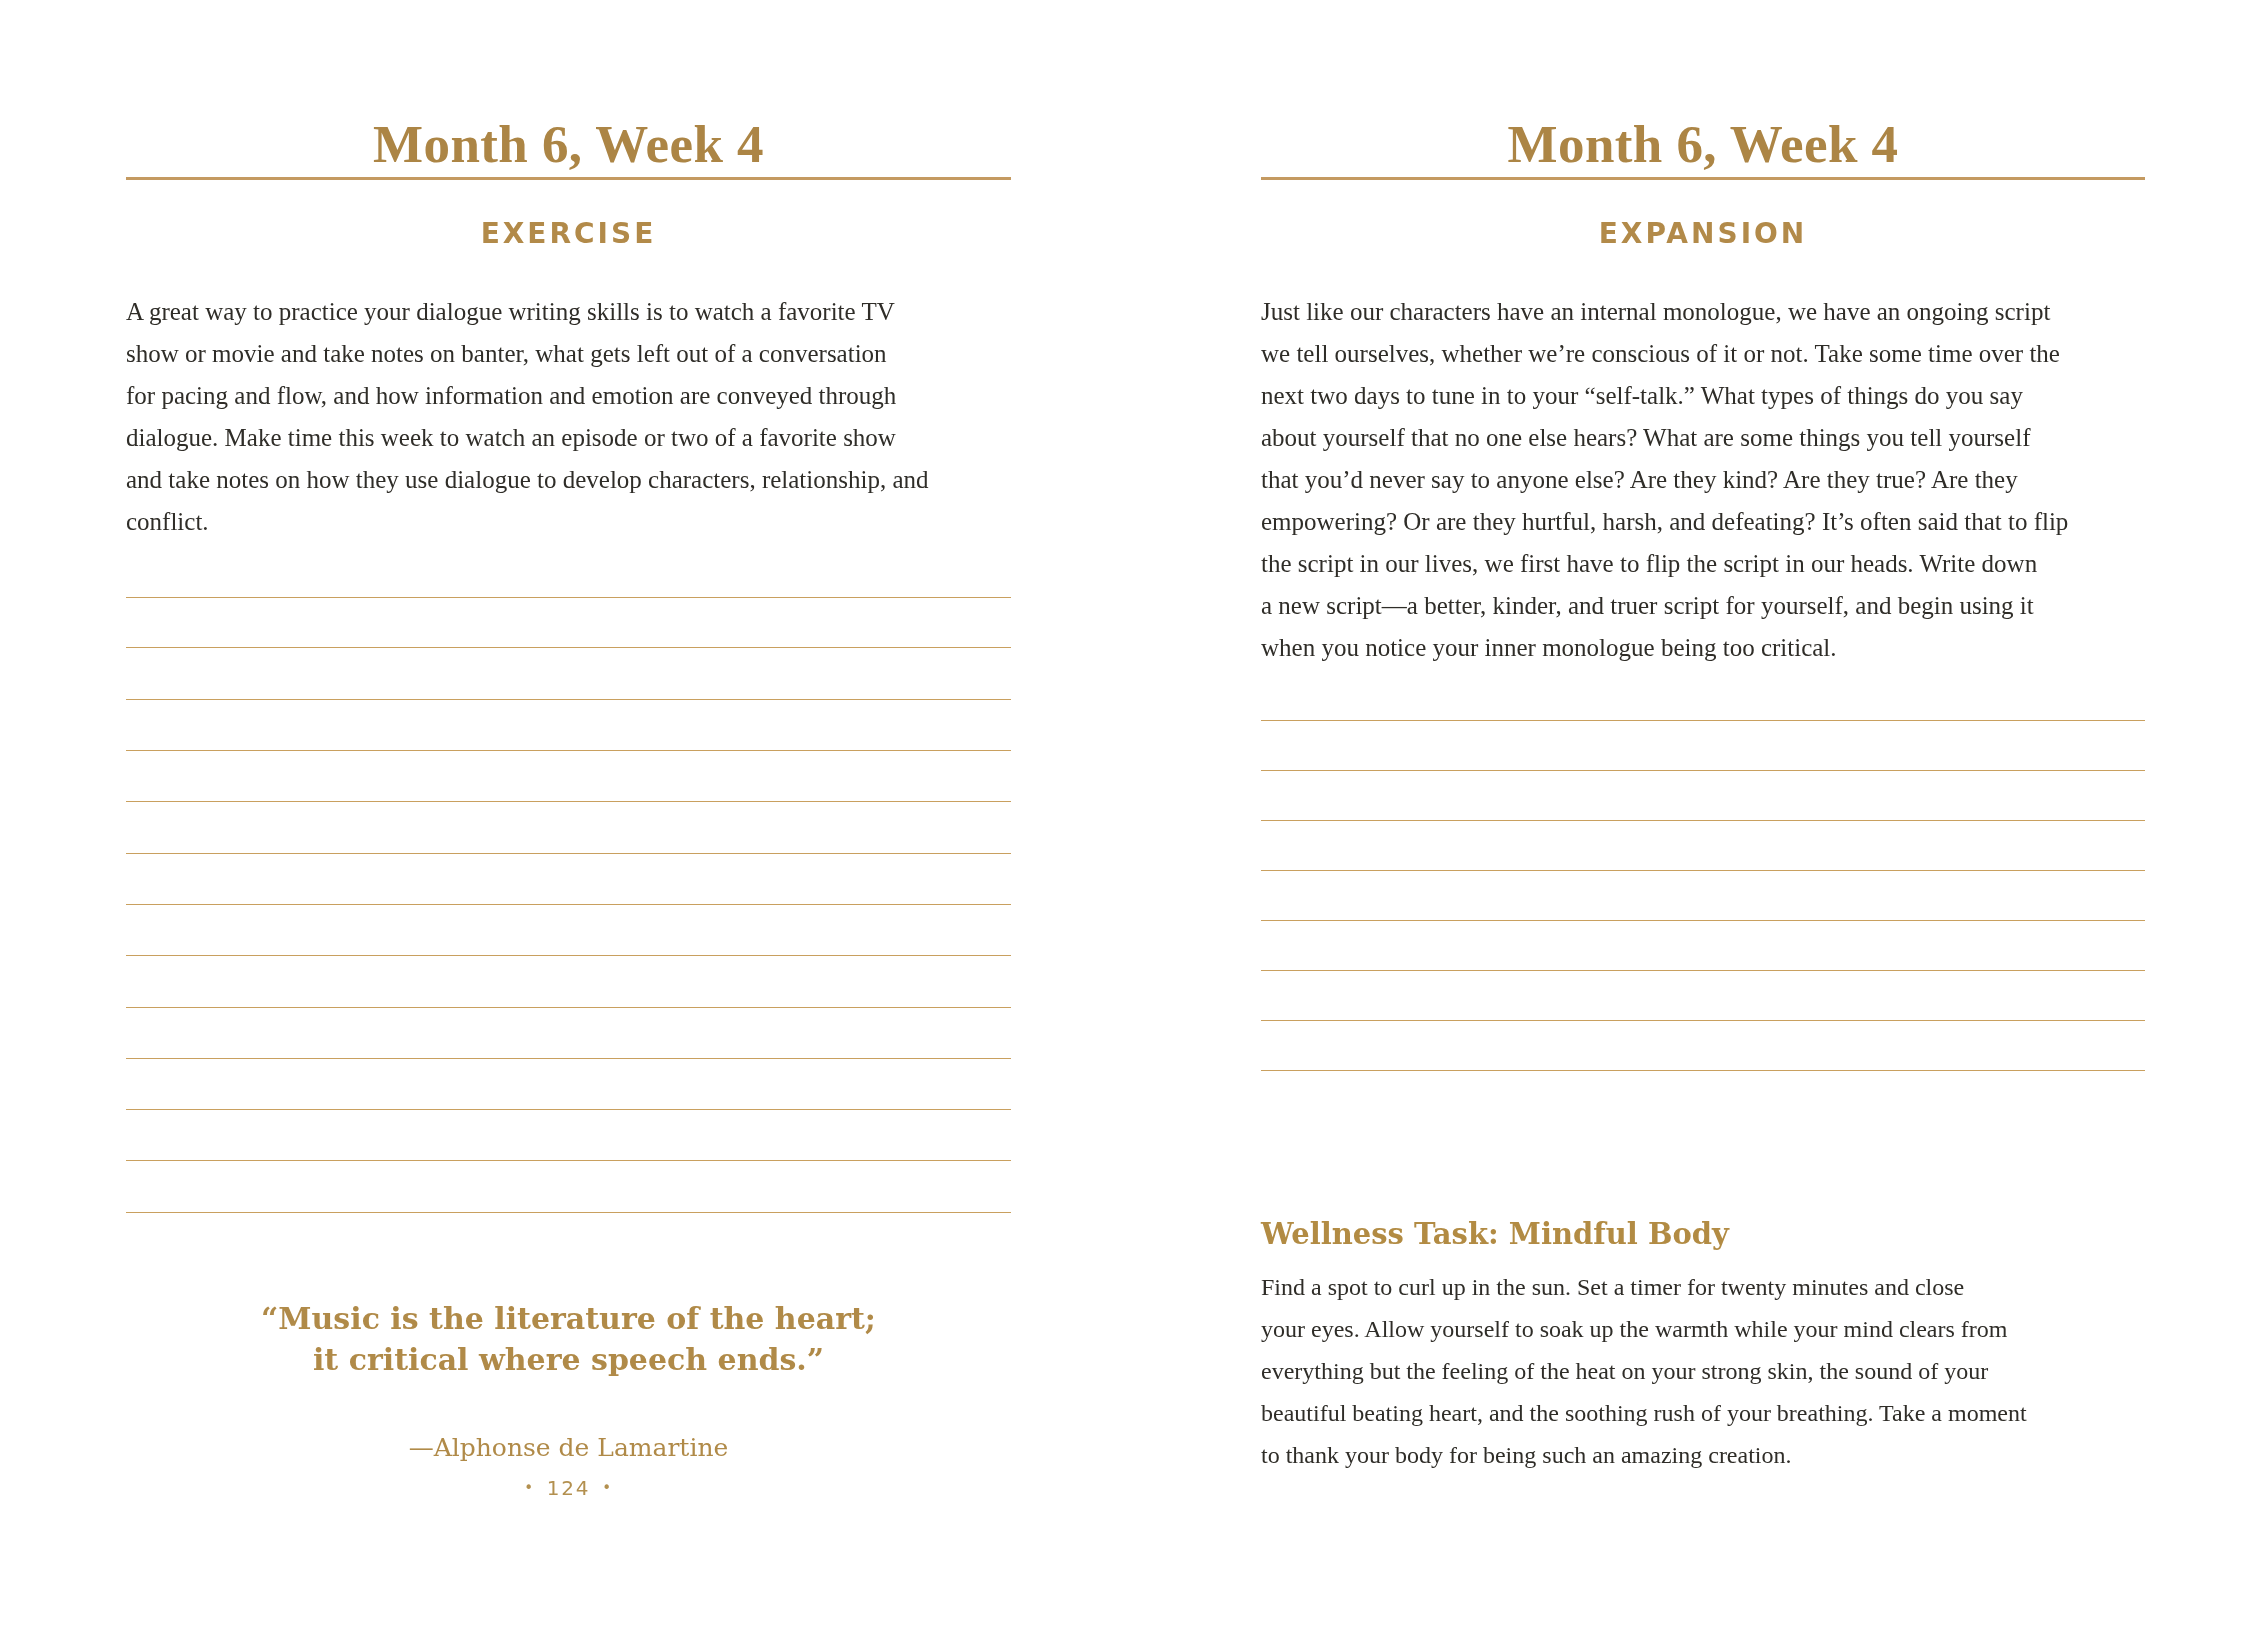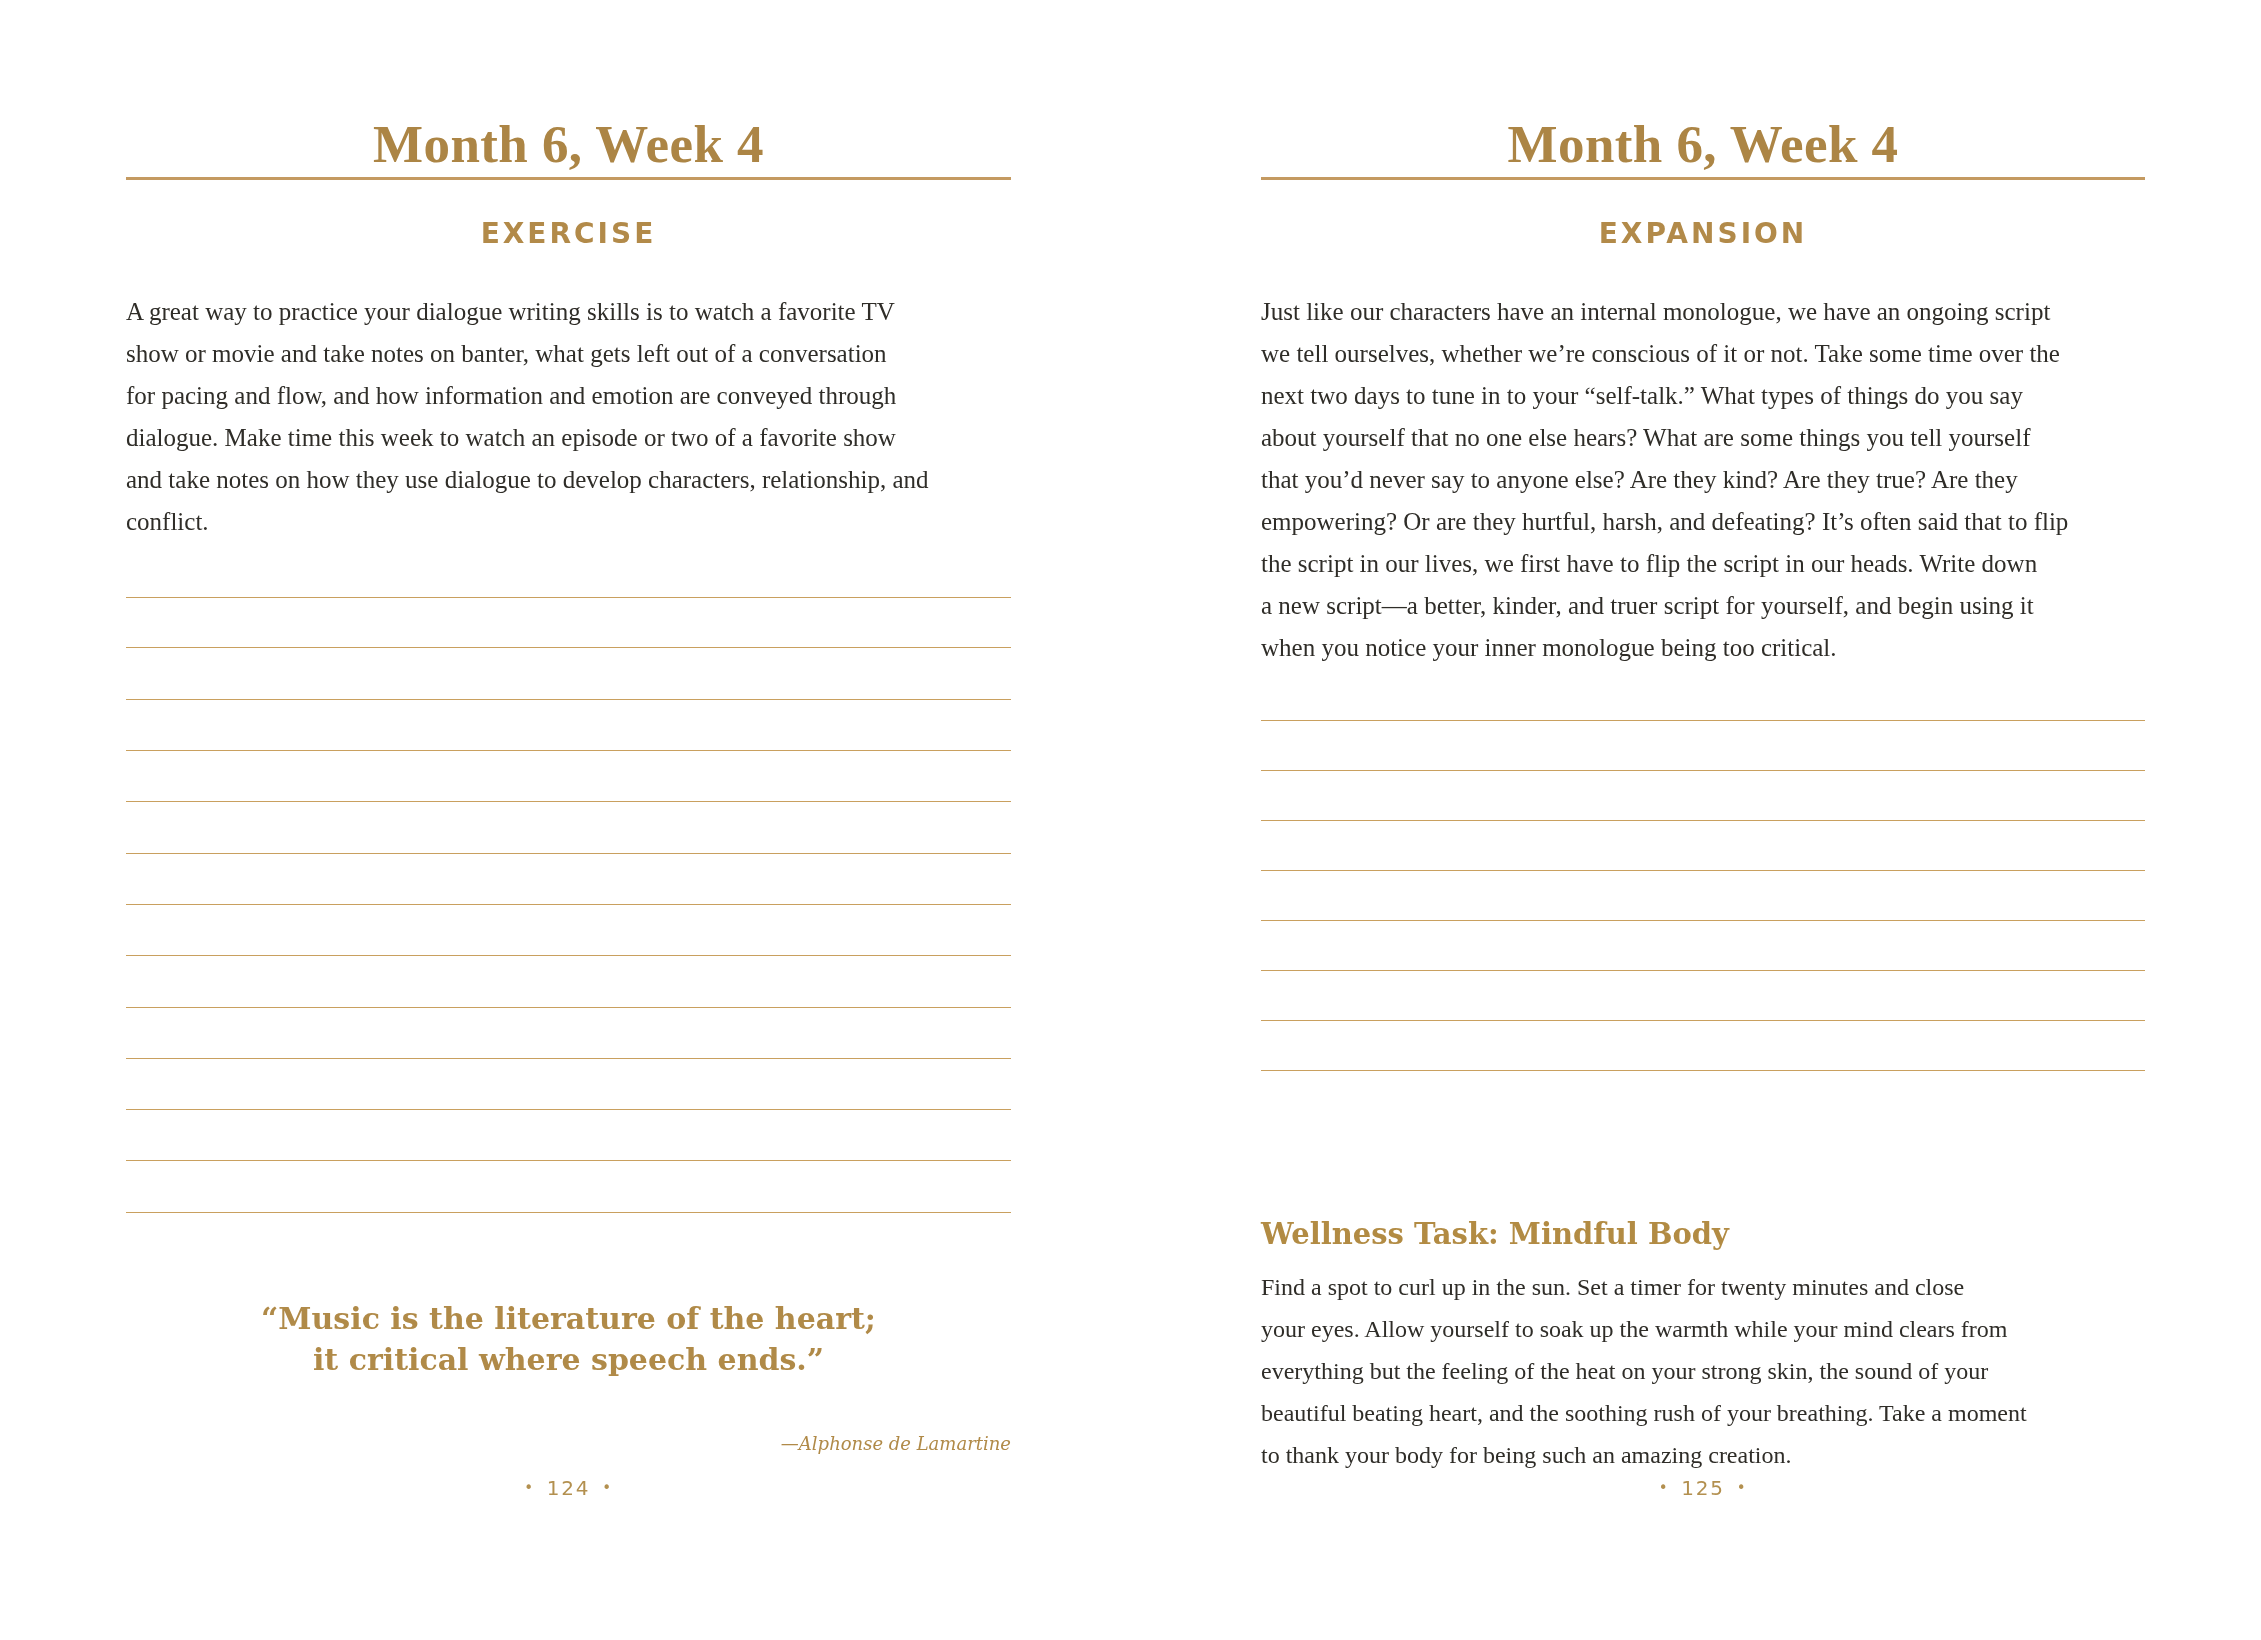--- a/index.html
+++ b/index.html
@@ -63,24 +63,23 @@
     text-align: center;
     font-family: "DejaVu Serif", serif;
     font-weight: bold;
     font-size: 30px;
     line-height: 41px;
     color: #b08a48;
     white-space: pre;
   }
   .attribution {
     top: 1433px;
-    text-align: right;
+    text-align: center;
     font-family: "DejaVu Serif", serif;
-    font-style: italic;
-    font-size: 18px;
+    font-size: 25px;
     color: #b08a48;
   }
 
   .wellness-title {
     top: 1193px;
     font-family: "DejaVu Serif", serif;
     font-weight: bold;
     font-size: 29px;
     color: #b28b43;
   }
@@ -163,19 +162,16 @@
         <div class="wline"></div>
         <div class="wline"></div>
         <div class="wline"></div>
       </div>
     <h2 class="col wellness-title">Wellness Task: Mindful Body</h2>
     <p class="col wellness-body">Find a spot to curl up in the sun. Set a timer for twenty minutes and close
 your eyes. Allow yourself to soak up the warmth while your mind clears from
 everything but the feeling of the heat on your strong skin, the sound of your
 beautiful beating heart, and the soothing rush of your breathing. Take a moment
 to thank your body for being such an amazing creation.</p>
-    <div class="col footer">
-      <span class="fb">•</span><span class="fn">125</span><span class="fb">•</span>
-    </div>
   </section>
 
 </div>
 
 
 </body></html>

